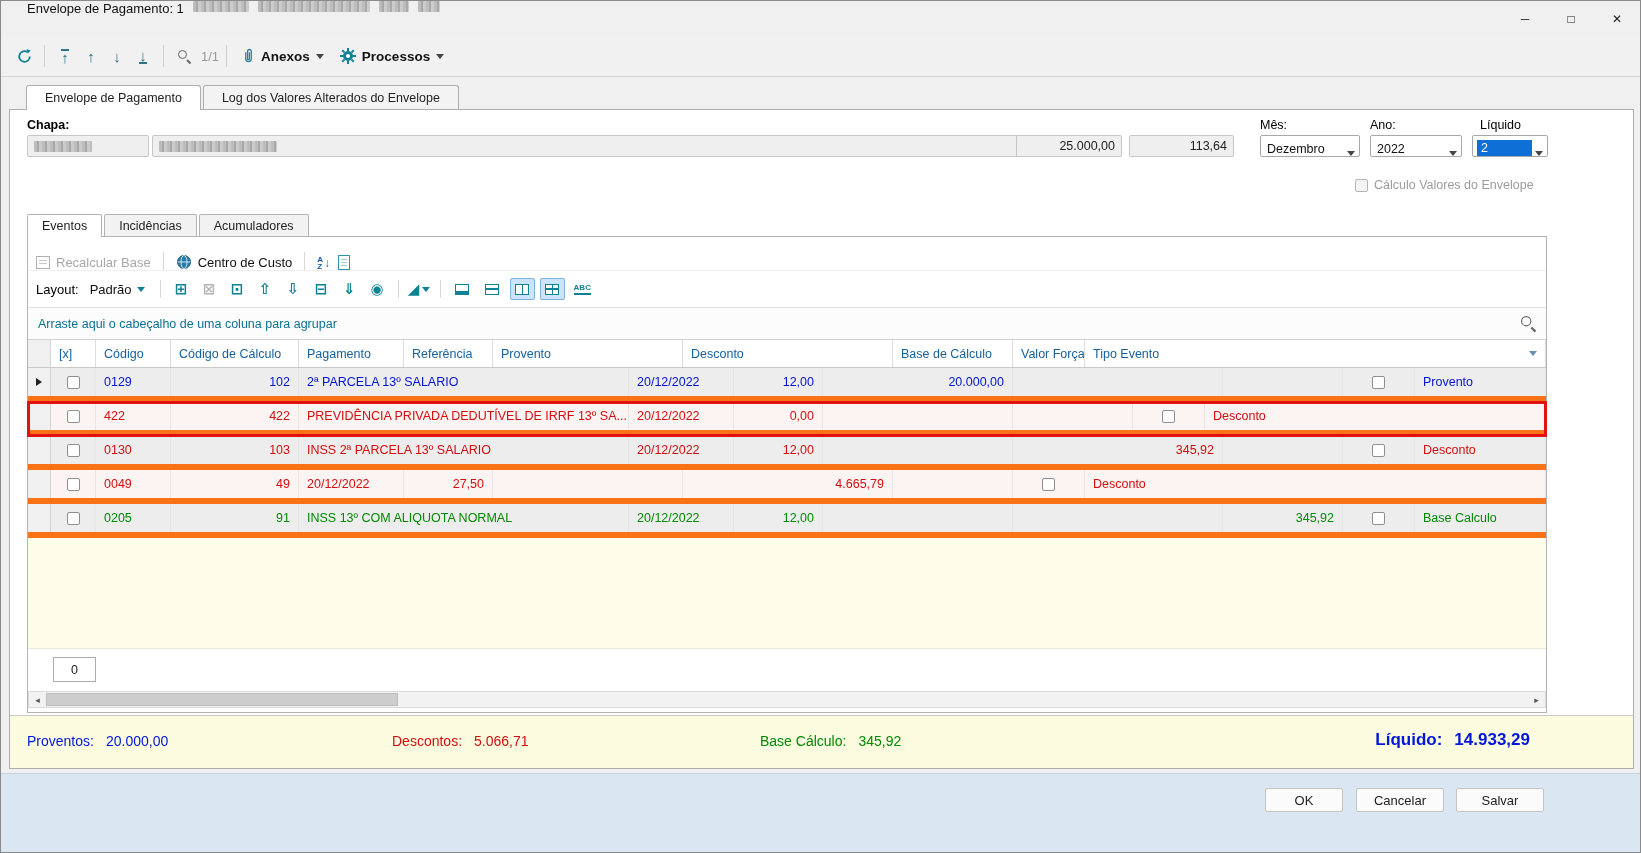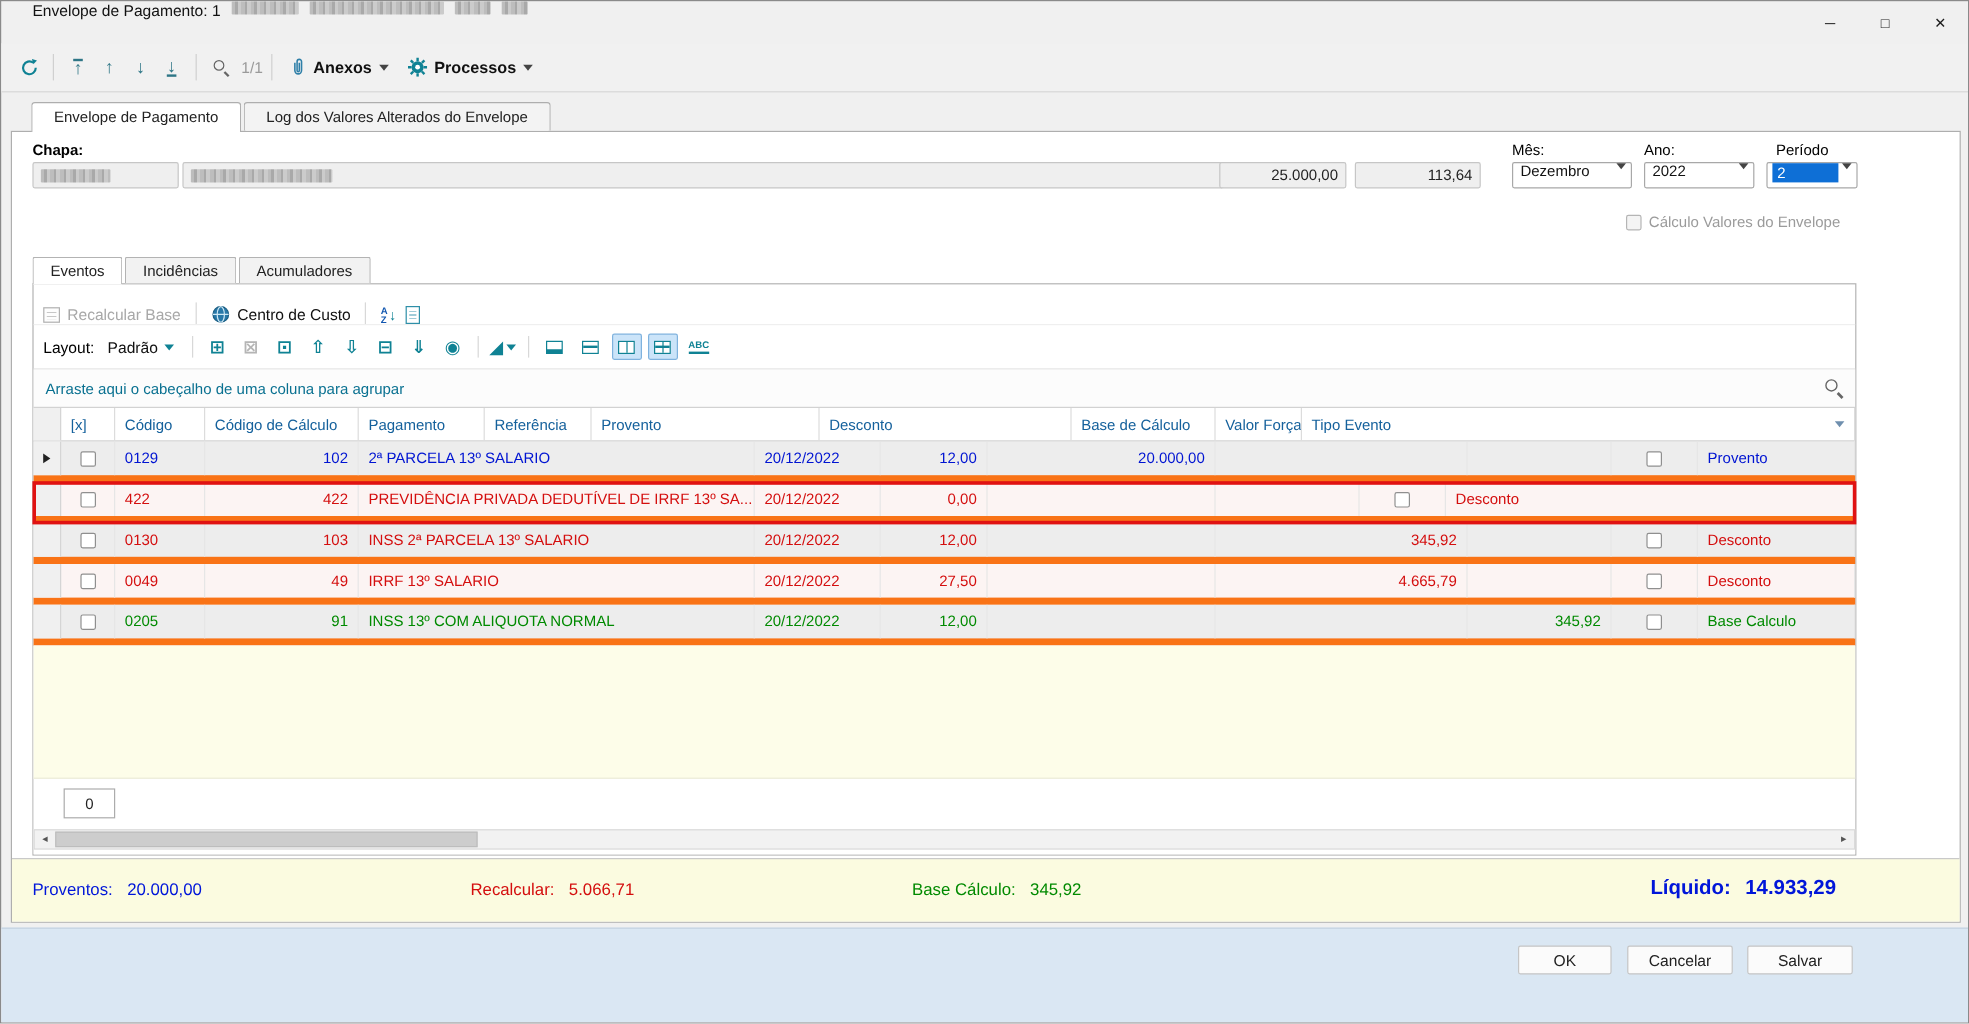--- a/index.html
+++ b/index.html
@@ -35,21 +35,21 @@
   .tabstrip{position:absolute;left:25px;top:84px;display:flex;z-index:3}
   .tab{height:24px;padding:0 18px;display:flex;align-items:center;background:#f3f3f3;border:1px solid #aeaeae;border-bottom:none;border-radius:3px 3px 0 0;font-size:12.5px;color:#222;margin-right:2px;white-space:nowrap}
   .tab.active{background:#fff;height:25px;position:relative;z-index:4}
   .main-panel{position:absolute;left:8px;top:108px;width:1625px;height:660px;background:#fff;border:1px solid #aeaeae}
 
   
   .flabel{position:absolute;font-size:12.5px;color:#000;white-space:nowrap}
   .flabel.bold{font-weight:bold}
   .fld{position:absolute;height:22px;background:#efefef;border:1px solid #c6c6c6;border-radius:2px;display:flex;align-items:center;padding:0 6px;font-size:12.5px;color:#222}
   .fld.num{justify-content:flex-end}
-  .combo{position:absolute;height:22px;background:#fff;border:1px solid #a8a8a8;border-radius:2px;display:flex;align-items:flex-start;padding:0 4px;font-size:12.5px;color:#111}
+  .combo{position:absolute;height:22px;background:#fff;border:1px solid #a8a8a8;border-radius:2px;display:flex;align-items:flex-end;padding:0 4px;font-size:12.5px;color:#111}
   .combo .combo-text{flex:1;padding-left:2px;white-space:nowrap;overflow:hidden}
   .combo .combo-sel{flex:1;background:#0e6fd6;color:#fff;padding:1px 4px;margin-right:3px}
   .forcar{position:absolute;left:1345px;top:68px;display:flex;align-items:center;gap:6px}
   .forcar-label{font-size:12.5px;color:#9b9b9b}
   .cb{display:inline-block;width:13px;height:13px;background:#fff;border:1px solid #8f8f8f;border-radius:2px;flex:none}
   .cb.dis{background:#f4f4f4;border-color:#b5b5b5}
 
   
   .inner-tabstrip{position:absolute;left:17px;top:104px;display:flex;z-index:3}
   .itab{height:22px;padding:0 14px;display:flex;align-items:center;background:#f2f2f2;border:1px solid #b3b3b3;border-bottom:none;border-radius:2px 2px 0 0;font-size:12.5px;margin-right:2px;color:#222}
@@ -227,21 +227,21 @@
     <span class="flabel" style="left:1250px;top:8px">Mês:</span>
     <div class="combo" style="left:1250px;top:25px;width:100px">
       <span class="combo-text">Dezembro</span>
       <span class="dd-tri"></span>
     </div>
     <span class="flabel" style="left:1360px;top:8px">Ano:</span>
     <div class="combo" style="left:1360px;top:25px;width:92px">
       <span class="combo-text">2022</span>
       <span class="dd-tri"></span>
     </div>
-    <span class="flabel" style="left:1470px;top:8px">Período</span>
+    <span class="flabel" style="left:1470px;top:8px">Líquido</span>
     <div class="combo" style="left:1462px;top:25px;width:76px">
       <span class="combo-sel">2</span>
       <span class="dd-tri"></span>
     </div>
 
     <div class="forcar">
       <span class="cb dis"></span>
       <span class="forcar-label">Cálculo Valores do Envelope</span>
     </div>
 
@@ -415,21 +415,20 @@
         <div class="cell c-tip">Desconto</div>
       </div>
 
       <div class="grow sb td">
         <div class="cell c-ind"></div>
         <div class="cell c-chk ctr">
             <span class="cb"></span>
           </div>
         <div class="cell c-cod">0049</div>
         <div class="cell c-cc ar">49</div>
-        <div class="cell c-des">IRRF 13º SALARIO</div>
         <div class="cell c-pag">20/12/2022</div>
         <div class="cell c-ref ar">27,50</div>
         <div class="cell c-pro ar"></div>
         <div class="cell c-dsc ar">4.665,79</div>
         <div class="cell c-bas ar"></div>
         <div class="cell c-vf ctr">
             <span class="cb"></span>
           </div>
         <div class="cell c-tip">Desconto</div>
       </div>
@@ -459,21 +458,21 @@
         <div class="hscroll">
           <span class="hs-btn">◂</span>
           <span class="hs-thumb"></span>
           <span class="hs-btn right">▸</span>
         </div>
       </div>
     </div>
 
     <div class="totals">
       <span class="tg-item tg-prov"><span>Proventos:</span><span class="val">20.000,00</span></span>
-      <span class="tg-item tg-desc"><span>Recalcular:</span><span class="val">5.066,71</span></span>
+      <span class="tg-item tg-desc"><span>Descontos:</span><span class="val">5.066,71</span></span>
       <span class="tg-item tg-base"><span>Base Cálculo:</span><span class="val">345,92</span></span>
       <span class="tg-item tg-liq"><span>Líquido:</span><span class="val">14.933,29</span></span>
     </div>
   </div>
 
   <div class="bottom-strip">
     <button class="btn ok">OK</button>
     <button class="btn cancel">Cancelar</button>
     <button class="btn save">Salvar</button>
   </div>

